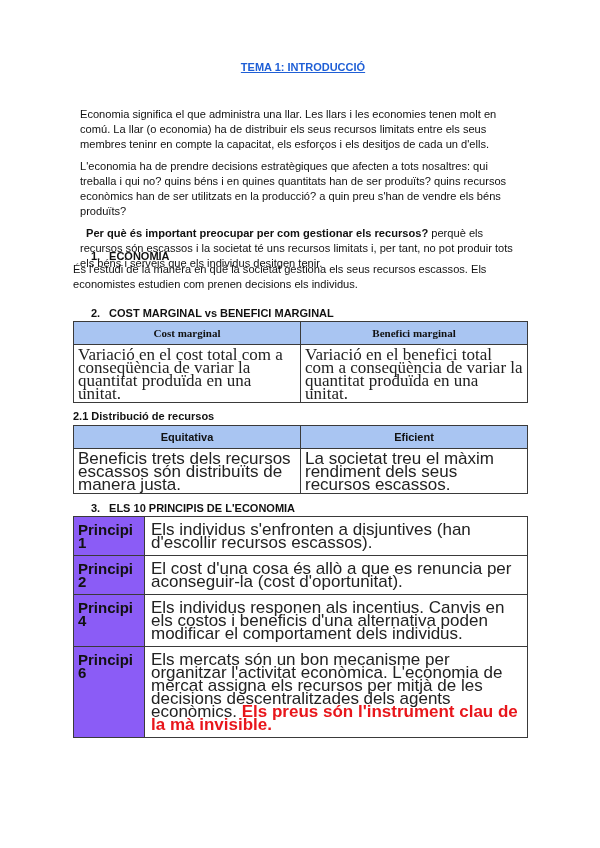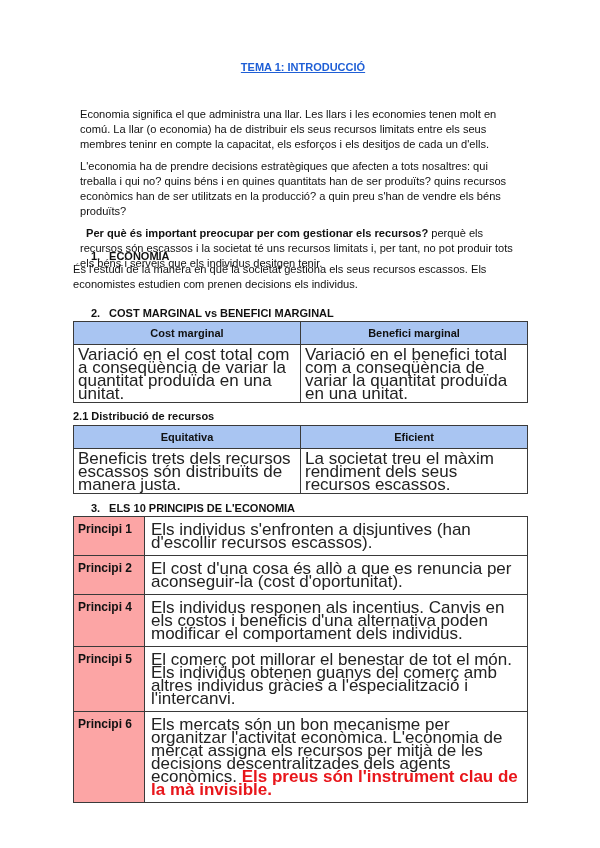--- a/index.html
+++ b/index.html
@@ -23,21 +23,21 @@
     table { border-collapse: collapse; position: absolute; left: 0; width: 455px; }
     td, th { border: 1.3px solid #3a3a3a; vertical-align: top; }
     th {
       background: #a9c5f2; font-weight: bold; text-align: center;
       font-size: 11px; padding: 4px 4px; line-height: 14px;
     }
     td { padding: 3px 4px 2px 4px; font-size: 17px; line-height: 13px; color: #222; }
     .t2 td { width: 50%; }
     .h21 { position: absolute; top: 409px; left: 0; font-weight: bold; font-size: 11px; }
     .principles td.lbl {
-      background: #fca5a5; font-weight: bold; width: 62px; font-size: 12px;
+      background: #8b5cf6; font-weight: bold; width: 62px; font-size: 15px;
       padding: 6px 4px; color: #111;
     }
     .principles td.txt { padding: 6px 6px; }
     .red { color: #e8161b; font-weight: bold; }
   </style>
 </head>
 <body>
 
 <div class="page">
 
@@ -54,21 +54,21 @@
     <span>ECONOMIA</span>
   </div>
   <div class="eco-text">
     <p>És l'estudi de la manera en què la societat gestiona els seus recursos escassos. Els economistes estudien com prenen decisions els individus.</p>
   </div>
 
   <div class="h1" style="top:306px;">
     <span class="num">2.</span>
     <span>COST MARGINAL vs BENEFICI MARGINAL</span>
   </div>
-  <table class="t2" style="top:321px;">
+  <table class="t2" style="top:321px;font-family:Liberation Serif, serif;">
     <tbody>
         <tr>
       <th>Cost marginal</th>
       <th>Benefici marginal</th>
     </tr>
     <tr>
       <td>Variació en el cost total com a conseqüència de variar la quantitat produïda en una unitat.</td>
       <td>Variació en el benefici total com a conseqüència de variar la quantitat produïda en una unitat.</td>
     </tr>
   </tbody>
@@ -100,23 +100,19 @@
     </tr>
     <tr>
       <td class="lbl">Principi 2</td>
       <td class="txt">El cost d'una cosa és allò a que es renuncia per aconseguir-la (cost d'oportunitat).</td>
     </tr>
     <tr>
       <td class="lbl">Principi 4</td>
       <td class="txt">Els individus responen als incentius. Canvis en els costos i beneficis d'una alternativa poden modificar el comportament dels individus.</td>
     </tr>
     <tr>
-      <td class="lbl">Principi 5</td>
-      <td class="txt">El comerç pot millorar el benestar de tot el món. Els individus obtenen guanys del comerç amb altres individus gràcies a l'especialització i l'intercanvi.</td>
-    </tr>
-    <tr>
       <td class="lbl">Principi 6</td>
       <td class="txt"><span>Els mercats són un bon mecanisme per organitzar l'activitat econòmica. L'economia de mercat assigna els recursos per mitjà de les decisions descentralitzades dels agents econòmics. </span><span class="red">Els preus són l'instrument clau de la mà invisible.</span></td>
     </tr>
   </tbody>
     </table>
 
 </div>
 
 </body></html>

